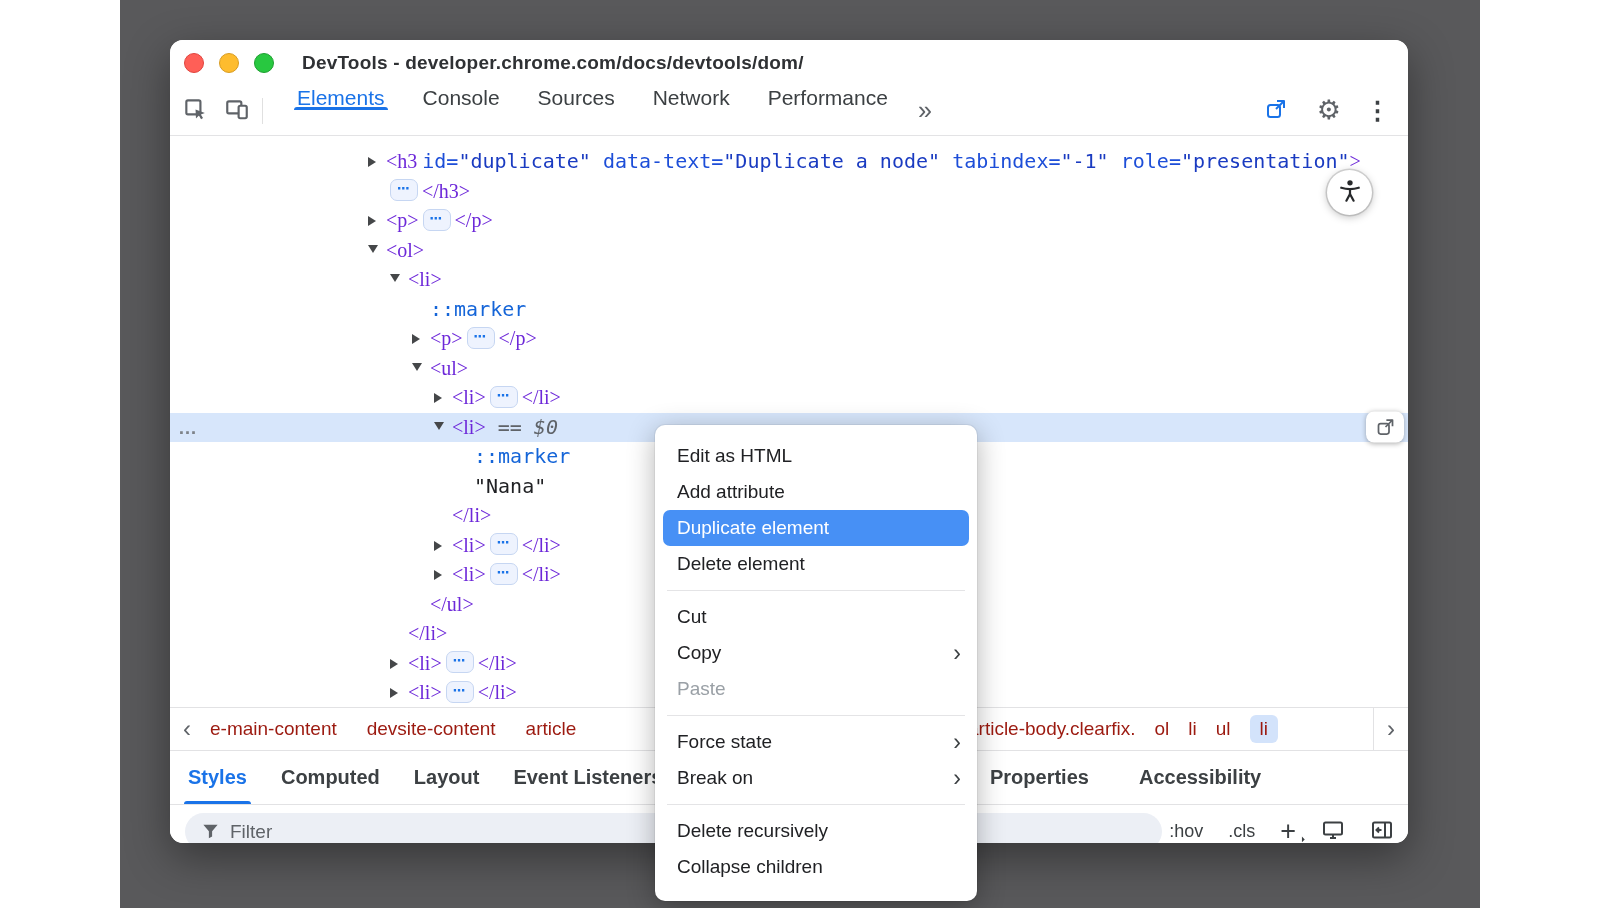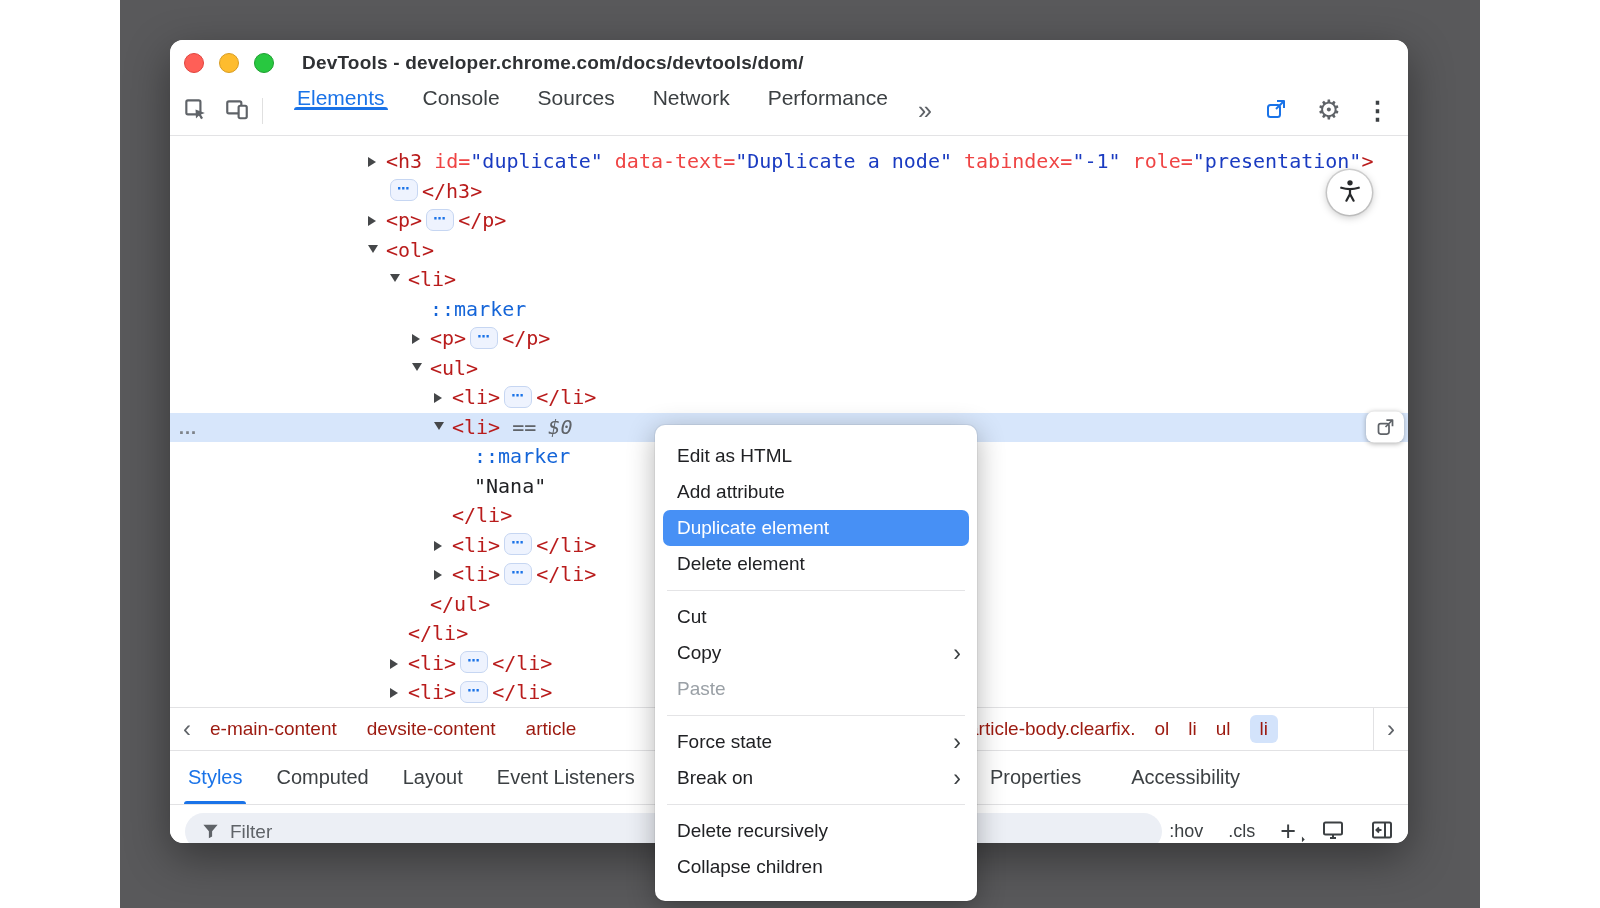--- a/index.html
+++ b/index.html
@@ -28,22 +28,22 @@
   .gear{font-size:27px;color:#5f6368;line-height:1;}
   .kebab{font-size:25px;color:#3c4043;font-weight:bold;line-height:1;}
   .blueic{color:#1a73e8;}
   
   .tree{height:560px;overflow:hidden;position:relative;padding-top:11px;background:#fff;}
   .trow{height:29.5px;line-height:29.5px;font-family:"DejaVu Sans Mono",monospace;font-size:20px;white-space:pre;position:relative;}
   .trow.sel{background:#d7e6fb;}
   .arr{display:inline-block;width:18px;}
   .arr.right::before{content:"";display:inline-block;vertical-align:1px;border-left:8px solid #454749;border-top:5.5px solid transparent;border-bottom:5.5px solid transparent;}
   .arr.down::before{content:"";display:inline-block;vertical-align:4px;border-top:8px solid #454749;border-left:5.5px solid transparent;border-right:5.5px solid transparent;}
-  .pt-tag{color:#b91c1c;}
-  .pt-attr{color:#ef4444;}
+  .pt-tag{color:#6d28d9;font-family:Liberation Serif, serif;}
+  .pt-attr{color:#1d4ed8;}
   .pt-val{color:#1a3bc1;}
   .pt-pseudo{color:#1565d8;}
   .pt-str{color:#202124;}
   .pt-t{color:#202124;}
   .pt-eq{color:#5f6368;font-style:italic;}
   .pill{display:inline-block;vertical-align:middle;margin:0 4px;padding:0 6px;height:20px;border-radius:7px;
         background:#eef3fe;border:1.5px solid #c6d6f2;color:#1a73e8;font-family:"DejaVu Sans",sans-serif;
         font-size:13px;font-weight:bold;line-height:17px;letter-spacing:1px;position:relative;top:-2px;}
   .gutter{position:absolute;left:8px;top:0;color:#7d8288;font-weight:bold;letter-spacing:2px;font-family:"Liberation Sans",sans-serif;font-size:19px;}
   .adorner{position:absolute;right:4px;top:50%;transform:translateY(-50%);width:38px;height:31px;background:#fff;
@@ -52,21 +52,21 @@
         box-shadow:0 0 0 1.5px rgba(0,0,0,.14),0 2px 8px rgba(0,0,0,.25);display:flex;align-items:center;justify-content:center;z-index:40;}
   
   .crumbbar{height:42px;border-top:1px solid #e2e2e4;border-bottom:1px solid #e2e2e4;display:flex;align-items:center;position:relative;font-size:19px;color:#9c1a10;background:#fff;}
   .cnav{width:34px;height:100%;display:flex;align-items:center;justify-content:center;color:#5f6368;font-size:24px;}
   .cnav.rightn{position:absolute;right:0;top:0;border-left:1px solid #e2e2e4;background:#fff;}
   .cgroup-left{display:flex;gap:30px;margin-left:6px;white-space:nowrap;}
   .cgroup-right{position:absolute;left:798px;top:0;height:100%;display:flex;gap:19px;align-items:center;white-space:nowrap;}
   .crumb.selp{background:#d3e3fb;border-radius:6px;padding:3px 10px;}
   
   .stabs{height:53px;display:flex;align-items:center;font-size:20px;color:#3c4043;position:relative;border-bottom:1px solid #e2e2e4;background:#fff;}
-  .stab{margin-left:34px;position:relative;height:100%;display:flex;align-items:center;white-space:nowrap;}
+  .stab{margin-left:34px;position:relative;height:100%;display:flex;align-items:center;white-space:nowrap;font-weight:bold;}
   .stab:first-child{margin-left:18px;}
   .stab.active{color:#1a73e8;}
   .stab.active::after{content:"";position:absolute;left:-4px;right:-4px;bottom:0;height:3px;background:#1a73e8;border-radius:3px 3px 0 0;}
   .stabs-right{position:absolute;left:812px;top:0;height:100%;display:flex;gap:42px;align-items:center;}
   .stabs-right .stab{margin-left:8px;}
   
   .fbar{height:53px;position:relative;background:#fff;}
   .finput{position:absolute;left:15px;top:8px;width:945px;height:37px;background:#eceff5;border-radius:19px;
           display:flex;align-items:center;gap:10px;padding:0 16px;color:#5f6368;font-size:19px;}
   .fright{position:absolute;right:14px;top:0;height:53px;display:flex;align-items:center;gap:25px;color:#3c4043;}

